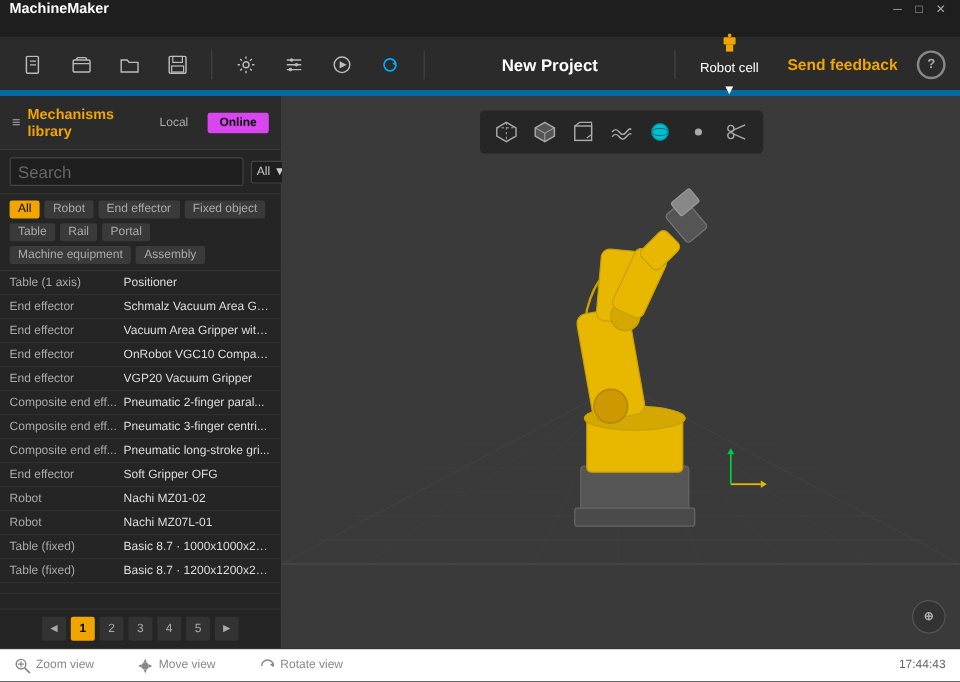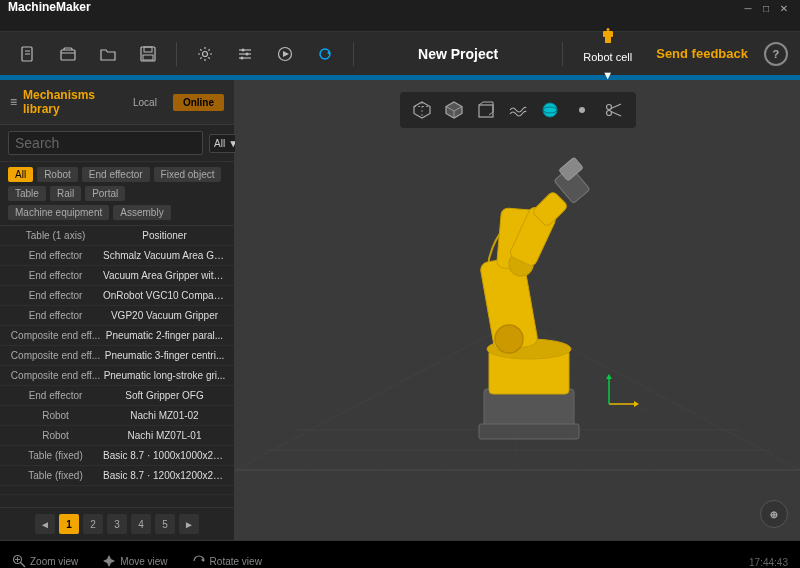--- a/index.html
+++ b/index.html
@@ -92,21 +92,21 @@
       flex: 1;
     }
     .tab-btn {
       padding: 3px 10px;
       font-size: 10px;
       cursor: pointer;
       border-radius: 2px;
       font-weight: 500;
     }
     .tab-btn.local { background: none; color: #aaa; border: none; }
-    .tab-btn.online { background: #a16207; color: #000; border: none; font-weight: 700; }
+    .tab-btn.online { background: #d946ef; color: #000; border: none; font-weight: 700; }
 
     #search-bar {
       display: flex;
       align-items: center;
       padding: 6px 8px;
       gap: 6px;
       border-bottom: 1px solid #333;
     }
     #search-bar input {
       background: #1e1e1e;
@@ -154,21 +154,20 @@
       font-size: 10px;
       font-weight: 600;
       border-bottom: 1px solid #333;
     }
     .col-type { width: 95px; }
     .col-model { flex: 1; }
 
     #item-list {
       flex: 1;
       overflow-y: auto;
-      text-align: center;
     }
     #item-list::-webkit-scrollbar { width: 6px; }
     #item-list::-webkit-scrollbar-track { background: #222; }
     #item-list::-webkit-scrollbar-thumb { background: #555; }
 
     .list-row {
       display: flex;
       padding: 4px 8px;
       font-size: 10px;
       cursor: pointer;
@@ -226,25 +225,25 @@
     #robot-container {
       position: absolute;
       top: 50%;
       left: 52%;
       transform: translate(-50%, -50%);
     }
 
     
     #bottom-toolbar {
       height: 28px;
-      background: #000000;
-      display: flex;
-      align-items: flex-end;
+      background: #ffffff;
+      display: flex;
+      align-items: center;
       padding: 0 12px;
-      gap: 24px;
+      gap: 36px;
       border-top: 1px solid #333;
     }
     .bottom-tool {
       display: flex;
       align-items: center;
       gap: 4px;
       color: #888;
       font-size: 10px;
       cursor: pointer;
     }

